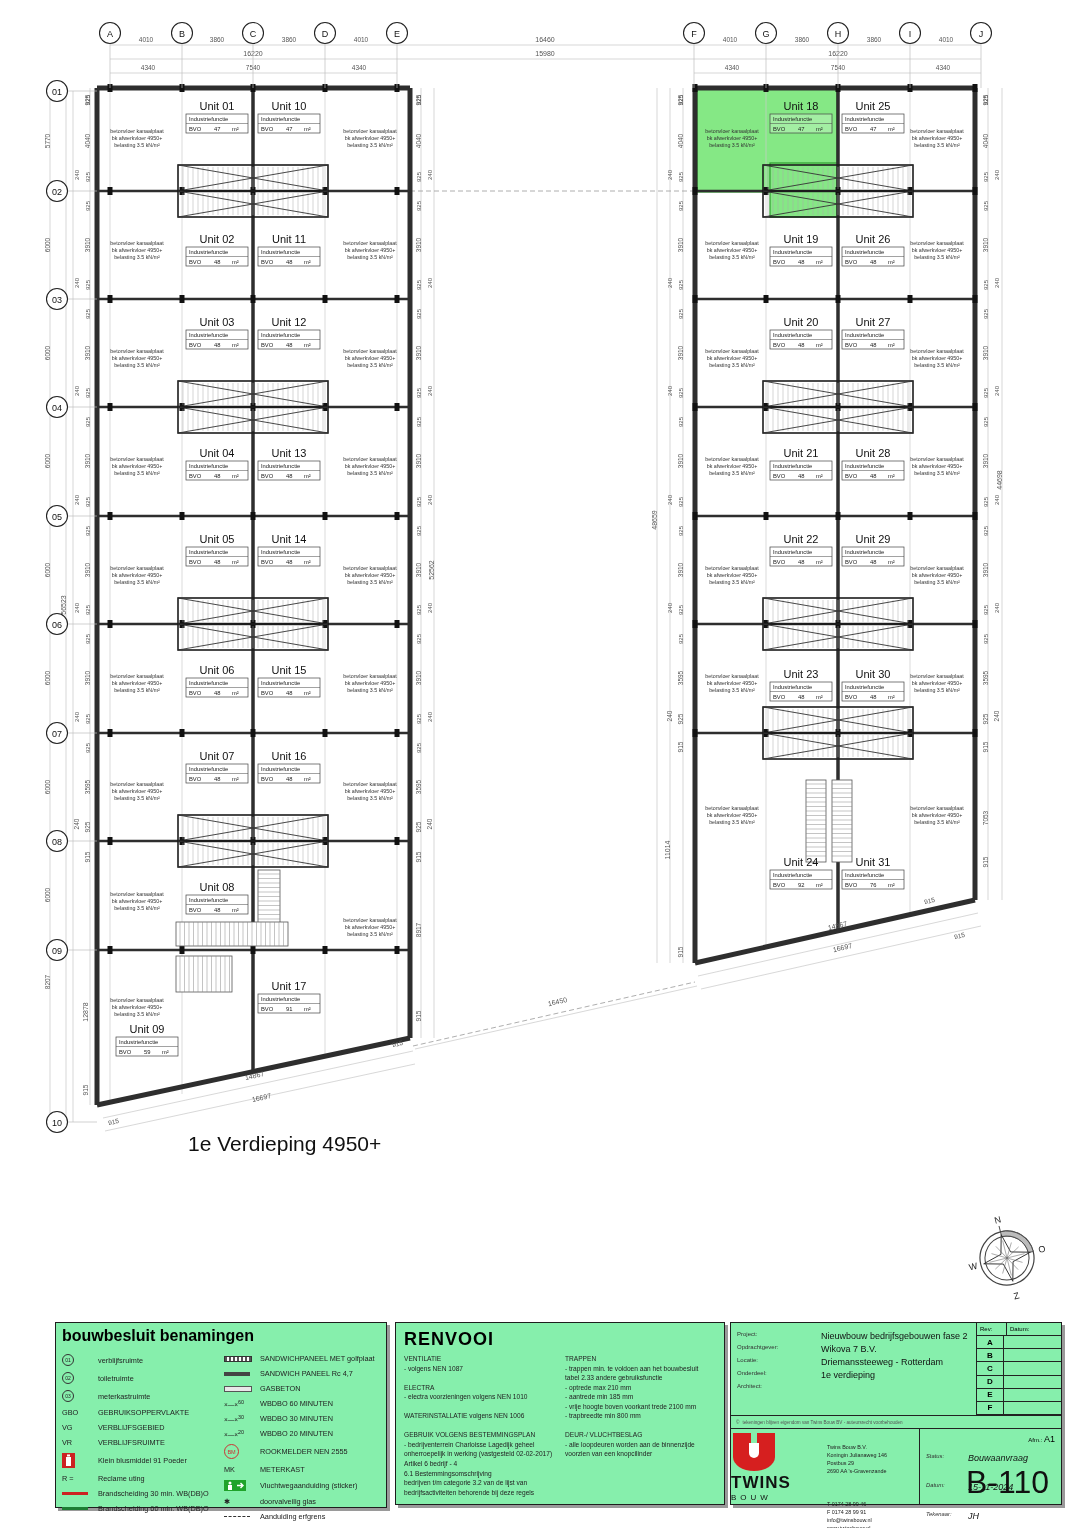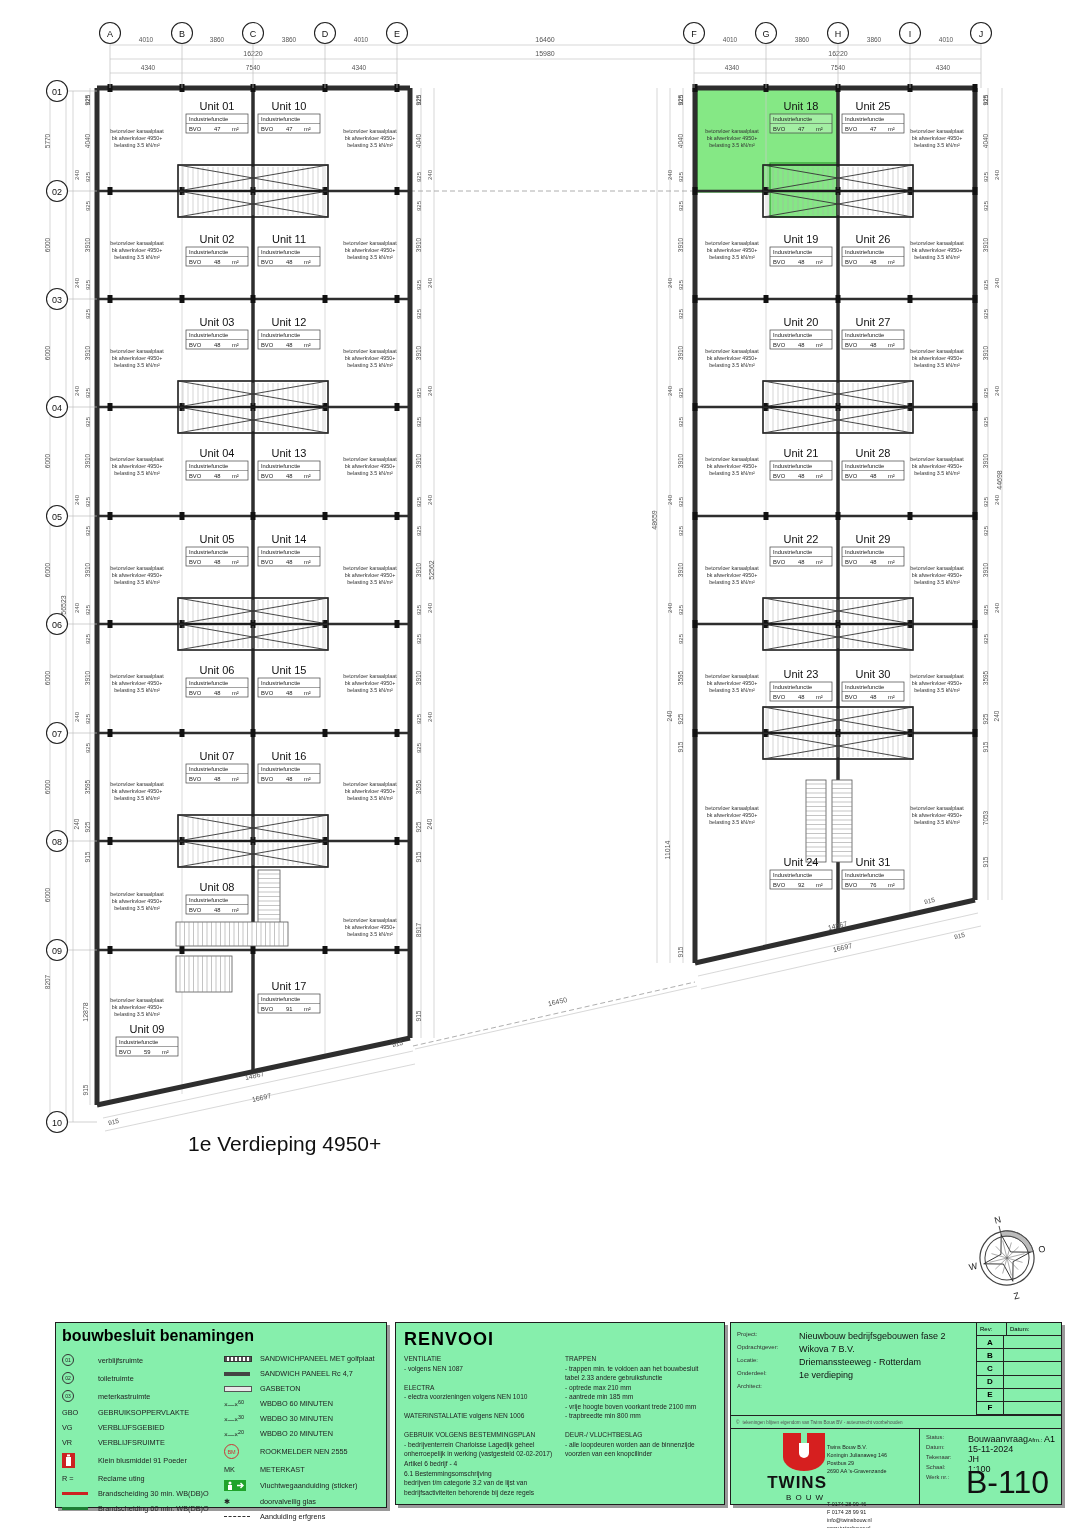--- a/index.html
+++ b/index.html
@@ -25,37 +25,37 @@
   .dash-ico{width:26px;border-top:1px dashed #333;height:0;}
   
   #renvooi{left:395px;top:1322px;width:330px;height:183px;padding:4px 8px;}
   #renvooi h2{font-size:18px;margin:2px 0 4px;font-weight:bold;letter-spacing:1px;}
   .ren-cols{display:flex;gap:10px;}
   .ren-col{flex:1;font-size:6.6px;line-height:1.45;color:#222;white-space:pre-line;}
   
   #titleblock{left:730px;top:1322px;width:332px;height:183px;padding:0;}
   .tb-top{display:flex;height:92px;border-bottom:1px solid #222;}
   .tb-fields{flex:1;padding:5px 6px;}
-  .tb-field{display:flex;margin:3px 0;}
+  .tb-field{display:flex;margin:3px 0;gap:22px;}
   .tb-field .lab{width:62px;font-size:6px;color:#333;}
   .tb-field .val{font-size:9px;color:#111;}
   .rev-table{width:84px;border-left:1px solid #222;display:flex;flex-direction:column;}
   .rev-hd,.rev-row{display:flex;border-bottom:1px solid #222;flex:1;}
   .rev-hd div,.rev-row div{font-size:6px;display:flex;align-items:center;padding-left:3px;}
   .rev-row div:first-child{font-weight:bold;font-size:8px;justify-content:center;padding:0;}
   .rev-c1{width:26px;border-right:1px solid #222;}
   .rev-c2{flex:1;}
   .tb-copy{height:12px;border-bottom:1px solid #222;display:flex;align-items:center;font-size:4.6px;color:#555;padding-left:5px;gap:3px;}
   .tb-bottom{display:flex;height:76px;}
-  .tb-logo{width:96px;display:flex;flex-direction:column;align-items:flex-end;justify-content:center;}
+  .tb-logo{width:96px;display:flex;flex-direction:column;align-items:flex-start;justify-content:center;}
   .tb-logo .twins{font-size:17px;font-weight:bold;letter-spacing:1px;color:#111;margin-top:2px;}
   .tb-logo .bouw{font-size:8px;letter-spacing:4px;color:#111;}
   .tb-company{width:92px;font-size:5.4px;line-height:1.5;color:#222;padding-top:6px;white-space:pre-line;}
   .tb-status{flex:1;border-left:1px solid #222;position:relative;padding:5px 6px;}
-  .tb-srow{display:flex;margin:0 0;}
+  .tb-srow{display:flex;margin:19px 0;font-style:italic;}
   .tb-srow .lab{width:42px;font-size:5.8px;color:#333;}
   .tb-srow .val{font-size:9px;color:#111;}
   .tb-afm{position:absolute;right:6px;top:5px;font-size:6px;}
   .tb-afm b{font-size:9px;font-weight:normal;}
   .tb-num{position:absolute;right:12px;bottom:4px;font-size:32px;color:#111;}
   #compass{position:absolute;left:962px;top:1208px;}
 </style>
 </head>
 <body>
 <div id="page">

